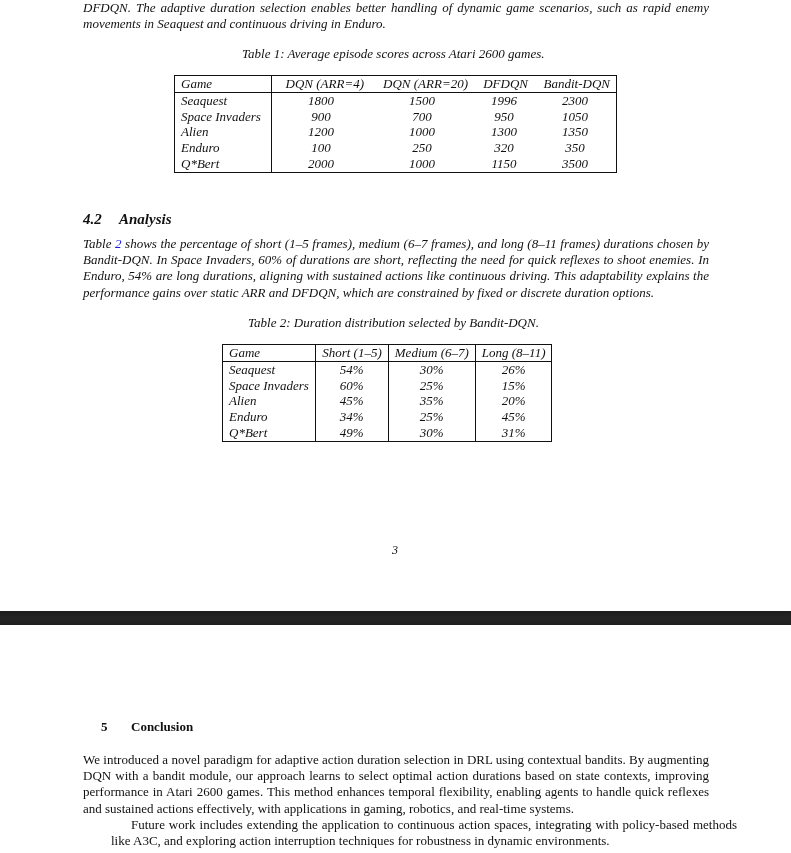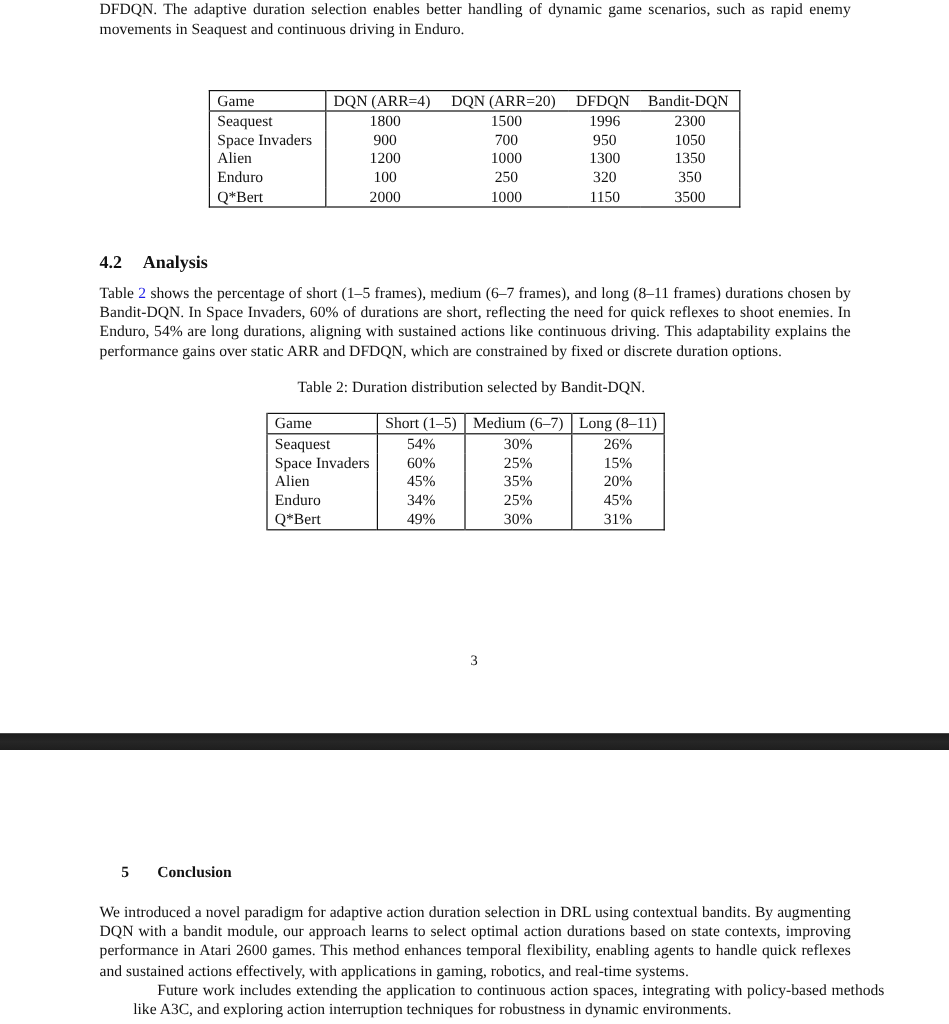--- a/index.html
+++ b/index.html
@@ -2,34 +2,34 @@
 <html><head>
 <meta charset="utf-8">
 <style>
   html, body { margin: 0; padding: 0; }
   body {
     width: 791px; height: 853px; overflow: hidden; position: relative;
     background: #ffffff; color: #111111;
     font-family: "Liberation Serif", "DejaVu Serif", serif;
   }
   .page { position: absolute; left: 0; width: 791px; background: #fff; }
-  .page1 { top: 0; height: 611px; }
+  .page1 { top: 0; height: 611px; font-style: italic; }
   .page2 { top: 625px; height: 228px; }
   .sep { position: absolute; left: 0; top: 611px; width: 791px; height: 14px;
          background: linear-gradient(#1c1c1c, #262626 50%, #1e1e1e); }
   .para { position: absolute; left: 83px; width: 626px; font-size: 13px; line-height: 16.2px;
           text-align: justify; margin: 0; }
   .caption { position: absolute; font-size: 13px; line-height: 16px; white-space: nowrap; }
   h2.sub { position: absolute; left: 83px; top: 210px; margin: 0; font-size: 15px; font-weight: bold; line-height: 18px; }
   h2.sub .num { display: inline-block; width: 36px; }
   h1.sec { position: absolute; left: 101px; top: 716px; margin: 0; font-size: 13px; font-weight: bold; line-height: 22px; }
   h1.sec .num { display: inline-block; width: 30px; }
   table { position: absolute; border-collapse: collapse; font-size: 13px; line-height: 15.8px; }
   table td, table th { padding: 0 6px; font-weight: normal; white-space: nowrap; }
-  table th { text-align: left; }
+  table th { text-align: right; }
   table td { text-align: center; }
   table td.g, table th.g { text-align: left; }
   #t1 { left: 174px; top: 75px; border: 1px solid #111; }
   #t1 .g { border-right: 1px solid #111; }
   #t1 thead tr { border-bottom: 1px solid #111; }
   #t1 th.c1, #t1 td.c1 { width: 86px; }
   #t1 th.c2, #t1 td.c2 { width: 92px; }
   #t1 th.c3, #t1 td.c3 { width: 48px; }
   #t1 th.c4, #t1 td.c4 { width: 70px; }
   #t1 .g { width: 84px; }
@@ -46,20 +46,21 @@
 </style>
 </head>
 <body>
 
 <div class="page page1">
   <p class="para" style="top:0px;">
     <span>DFDQN. The adaptive duration selection enables better handling of dynamic game scenarios, such as rapid enemy</span>
     <span>movements in Seaquest and continuous driving in Enduro.</span>
   </p>
 
+  <div class="caption" style="left:242px; top:46px;">Table 1: Average episode scores across Atari 2600 games.</div>
 
   <table id="t1">
     <thead>
       <tr>
         <th class="g">Game</th>
         <th class="c1">DQN (ARR=4)</th>
         <th class="c2">DQN (ARR=20)</th>
         <th class="c3">DFDQN</th>
         <th class="c4">Bandit-DQN</th>
       </tr>

